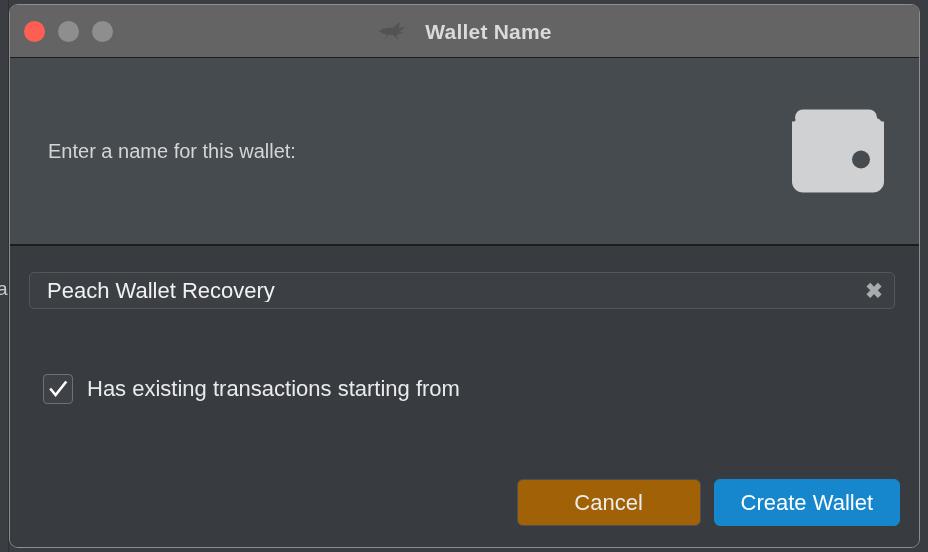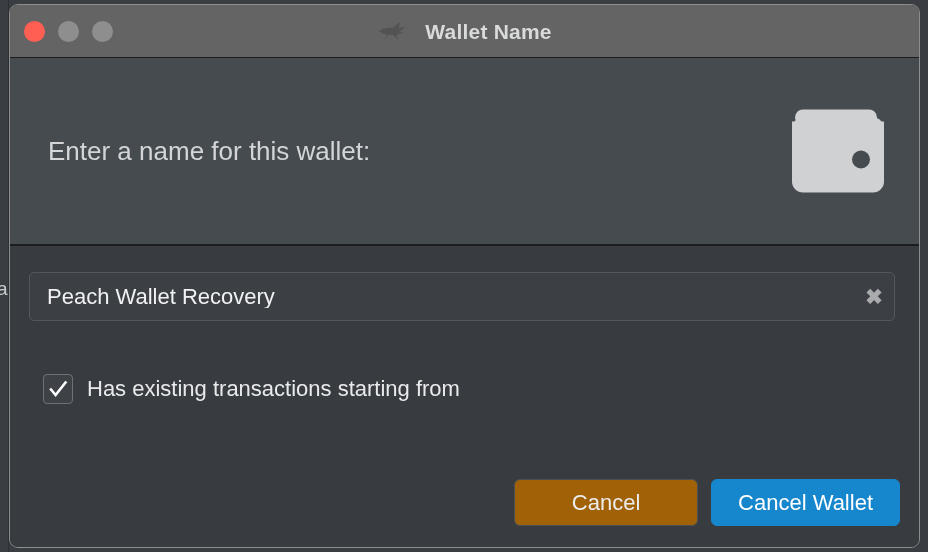--- a/index.html
+++ b/index.html
@@ -119,21 +119,21 @@
     height: 188px;
     background: #464b50;
     border-bottom: 2px solid #1b1d1f;
     position: relative;
     display: flex;
     align-items: center;
     box-sizing: border-box;
   }
   .header-prompt {
     margin-left: 38px;
-    font-size: 26px;
+    font-size: 20px;
     color: #d3d5d7;
     line-height: 1;
   }
   .wallet-icon {
     position: absolute;
     right: 33px;
     top: 50%;
     transform: translateY(-50%);
     width: 96px;
     height: 87px;
@@ -147,21 +147,21 @@
     box-sizing: border-box;
     padding: 0 20px;
   }
 
   
   .name-field {
     position: absolute;
     left: 19px;
     top: 26px;
     width: 866px;
-    height: 49px;
+    height: 37px;
     background: #3c4045;
     border: 1px solid #53585d;
     border-radius: 5px;
     box-sizing: border-box;
     display: flex;
     align-items: center;
   }
   .name-value {
     flex: 1 1 auto;
     margin-left: 17px;
@@ -309,18 +309,18 @@
         <span class="checkbox">
           <svg class="check-mark" viewBox="0 0 20 20">
             <path d="M3 10.5 L7.6 16 L17.5 3.5" stroke="#ffffff" stroke-width="2.6" fill="none" stroke-linecap="square"></path>
           </svg>
         </span>
         <span class="check-label">Has existing transactions starting from</span>
       </div>
 
       <div class="footer">
         <button class="btn btn-cancel">Cancel</button>
-        <button class="btn btn-primary">Cancel Wallet</button>
+        <button class="btn btn-primary">Create Wallet</button>
       </div>
 
     </div>
   </div>
 </div>
 
 </body></html>

